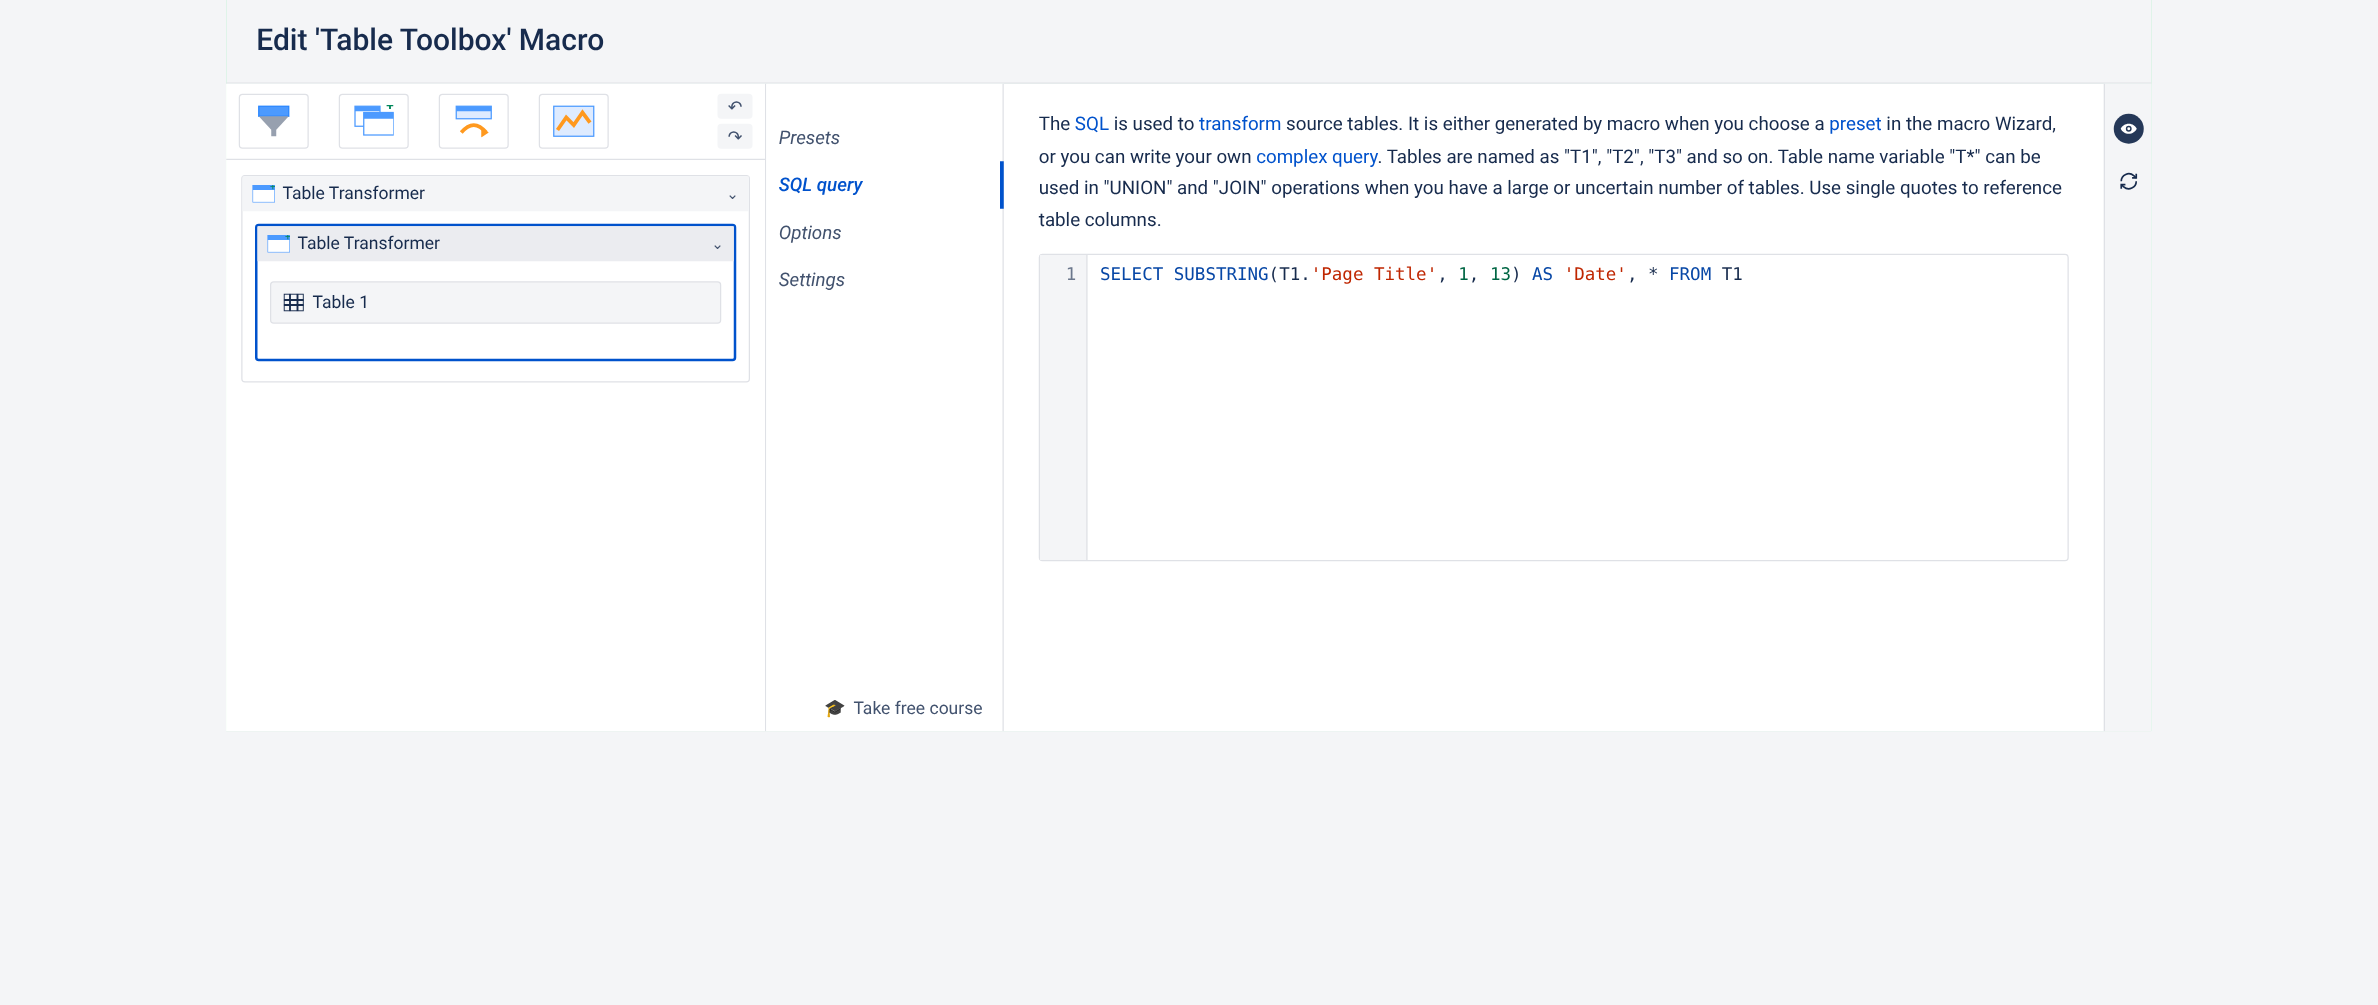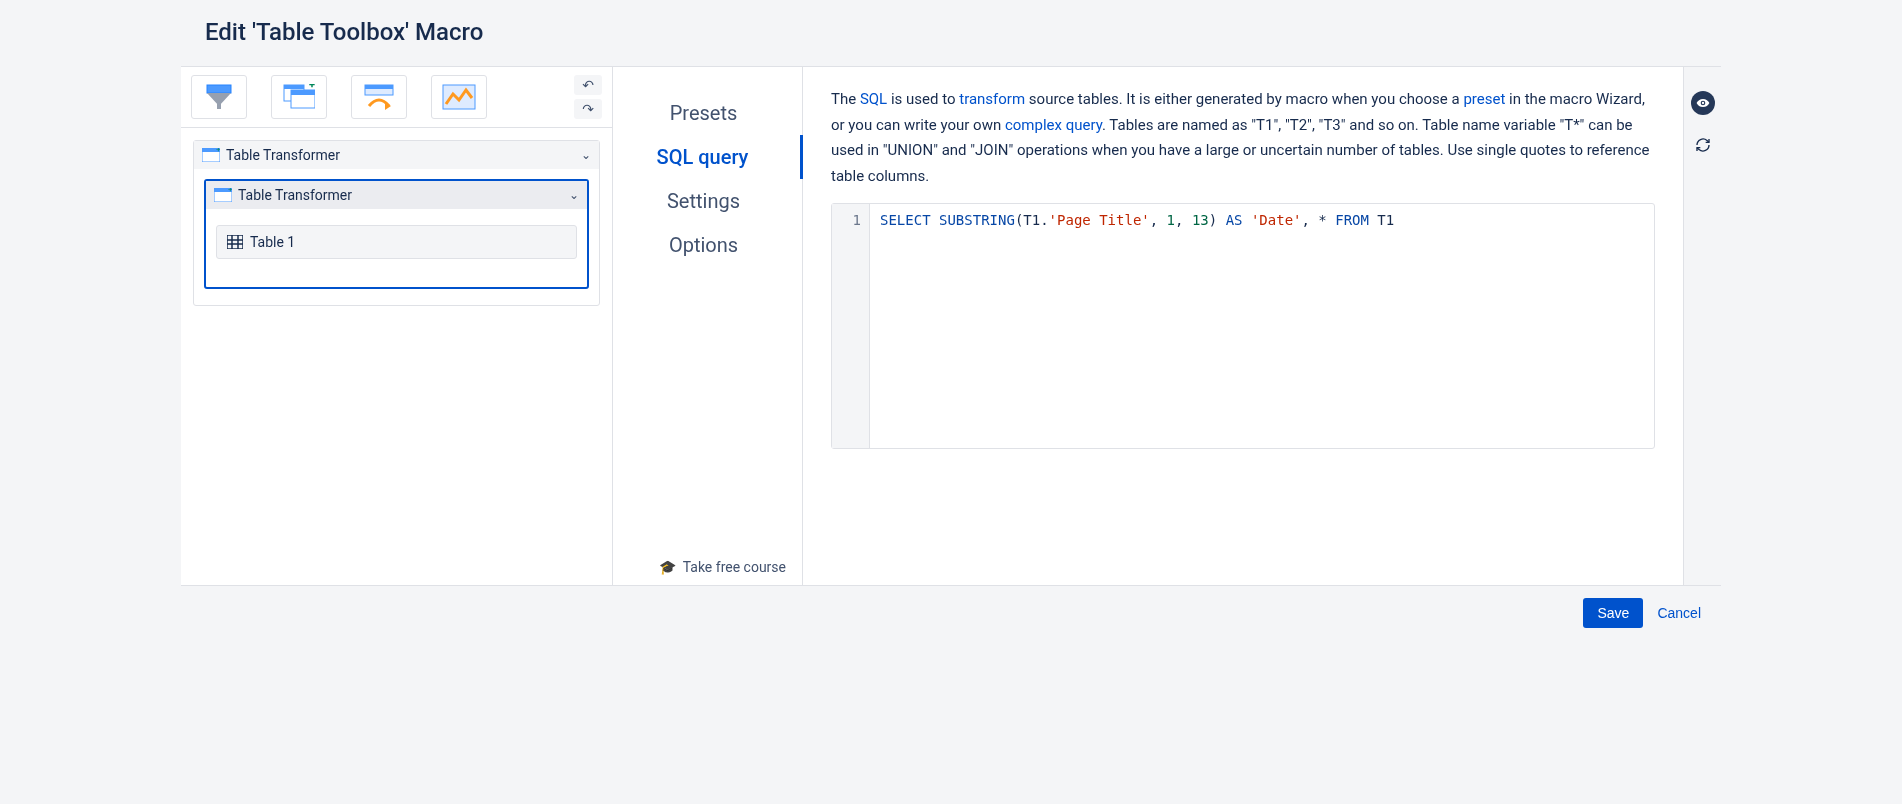--- a/index.html
+++ b/index.html
@@ -116,25 +116,26 @@
 .middle-panel {
   width: 190px;
   border-right: 1px solid #dfe1e6;
   display: flex;
   flex-direction: column;
   padding-top: 24px;
   background: #fff;
   position: relative;
 }
 .tab {
-  text-align: center;
+  text-align: left;
   padding: 10px 18px 10px 10px;
   color: #42526e;
   cursor: pointer;
-  font-size: 20px;
+  font-size: 15px;
+  font-style: italic;
 }
 .tab.active {
   color: #0052cc;
   font-weight: 500;
   border-right: 3px solid #0052cc;
   margin-right: -1px;
 }
 .take-course {
   position: absolute;
   bottom: 10px;
@@ -338,22 +339,22 @@
               </div>
             </div>
           </div>
         </div>
       </div>
     </div>
 
     <div class="middle-panel">
       <div class="tab">Presets</div>
       <div class="tab active">SQL query</div>
+      <div class="tab">Options</div>
       <div class="tab">Settings</div>
-      <div class="tab">Options</div>
 
       <div class="take-course">
         <span class="cap">🎓</span>
         <span>Take free course</span>
       </div>
     </div>
 
     <div class="main-panel">
       <p class="desc">
         <span>The </span><span class="lnk">SQL</span><span> is used to </span><span class="lnk">transform</span><span> source tables. It is either generated by macro when you choose a </span><span class="lnk">preset</span><span> in the macro Wizard, or you can write your own </span><span class="lnk">complex query</span><span>. Tables are named as "T1", "T2", "T3" and so on. Table name variable "T*" can be used in "UNION" and "JOIN" operations when you have a large or uncertain number of tables. Use single quotes to reference table columns.</span>
@@ -381,17 +382,13 @@
               <path d="M3 12a9 9 0 0115-6.7L21 8"></path>
               <path d="M21 3v5h-5"></path>
               <path d="M21 12a9 9 0 01-15 6.7L3 16"></path>
               <path d="M3 21v-5h5"></path>
             </svg>
         </span>
       </div>
     </div>
   </div>
 
-  <div class="modal-footer">
-    <button class="btn-primary">Save</button>
-    <button class="btn-link">Cancel</button>
-  </div>
 </div>
 
 </body></html>

